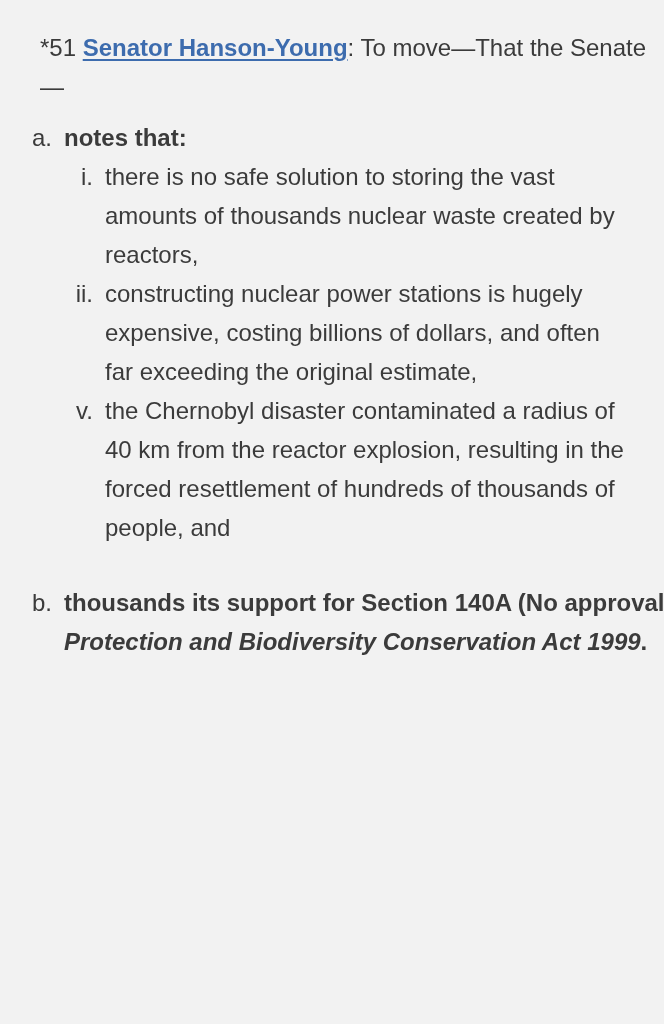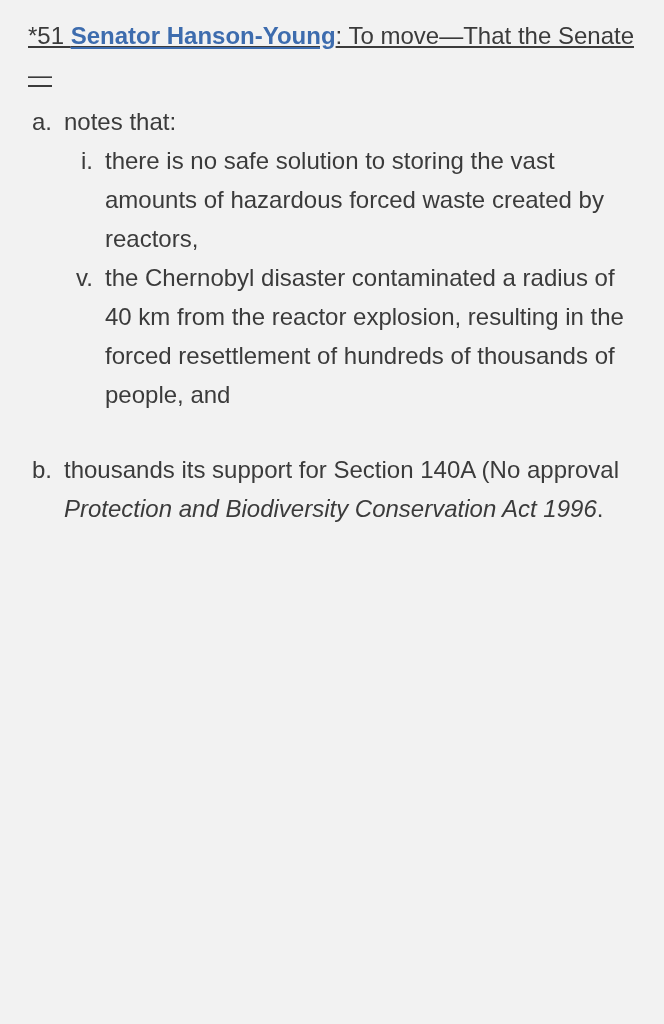--- a/index.html
+++ b/index.html
@@ -8,37 +8,37 @@
     width: 664px;
     height: 1024px;
     overflow: hidden;
     background: var(--bg, #f2f2f2);
     color: var(--fg, #3b3b3b);
     font-family: "Liberation Sans", "DejaVu Sans", sans-serif;
     font-size: 24px;
     line-height: 39px;
     padding: 16px 24px 0 28px;
   }
-  .intro { margin: 0; text-decoration: underline; }
+  .intro { margin: 12px; }
   .intro-line { display: block; white-space: nowrap; }
   .dash-line { display: block; }
   .mover {
     color: var(--link, #3d6cae);
     font-weight: 700;
     text-decoration: underline;
     text-underline-offset: 3px;
     cursor: pointer;
   }
   .list { margin-top: 8px; }
   .row { display: flex; align-items: flex-start; }
   .m-a { flex: 0 0 24px; text-align: right; margin-right: 12px; }
   .m-r { flex: 0 0 29px; text-align: right; margin-right: 12px; }
   .content { flex: 1 1 auto; min-width: 0; }
   .multiline { white-space: pre; }
-  .nowrap { white-space: nowrap; }
+  .nowrap { white-space: nowrap; font-weight: bold; }
   .item-b { margin-top: 36px; }
   em.act { font-style: italic; }
 </style>
 </head>
 <body>
 
 <main class="doc">
 
   <p class="intro">
     <span class="intro-line"><span>*51 </span><a class="mover" href="#">Senator Hanson-Young</a><span>: To move—That the Senate</span></span>
@@ -50,42 +50,48 @@
     <div class="row item-a">
       <span class="m-a">a.</span>
       <div class="content">
         <div class="nowrap">notes that:</div>
 
         <div class="sublist">
 
           <div class="row">
             <span class="m-r">i.</span>
             <div class="content multiline">there is no safe solution to storing the vast
-amounts of hazardous forced waste created by
+amounts of thousands nuclear waste created by
 reactors,</div>
           </div>
 
+          <div class="row">
+            <span class="m-r">ii.</span>
+            <div class="content multiline">constructing nuclear power stations is hugely
+expensive, costing billions of dollars, and often
+far exceeding the original estimate,</div>
+          </div>
 
 
 
           <div class="row">
             <span class="m-r">v.</span>
             <div class="content multiline">the Chernobyl disaster contaminated a radius of
 40 km from the reactor explosion, resulting in the
 forced resettlement of hundreds of thousands of
 people, and</div>
           </div>
 
 
         </div>
       </div>
     </div>
 
     <div class="row item-b">
       <span class="m-a">b.</span>
       <div class="content">
         <div class="nowrap">thousands its support for Section 140A (No approval</div>
-        <div class="nowrap"><em class="act">Protection and Biodiversity Conservation Act 1996</em><span>.</span></div>
+        <div class="nowrap"><em class="act">Protection and Biodiversity Conservation Act 1999</em><span>.</span></div>
       </div>
     </div>
 
   </section>
 </main>
 
 </body></html>

